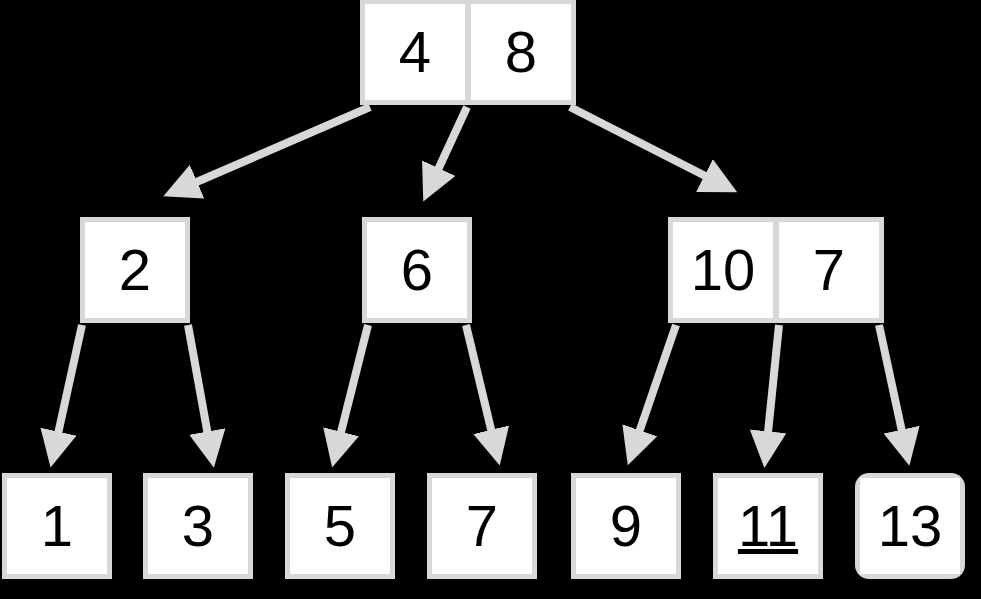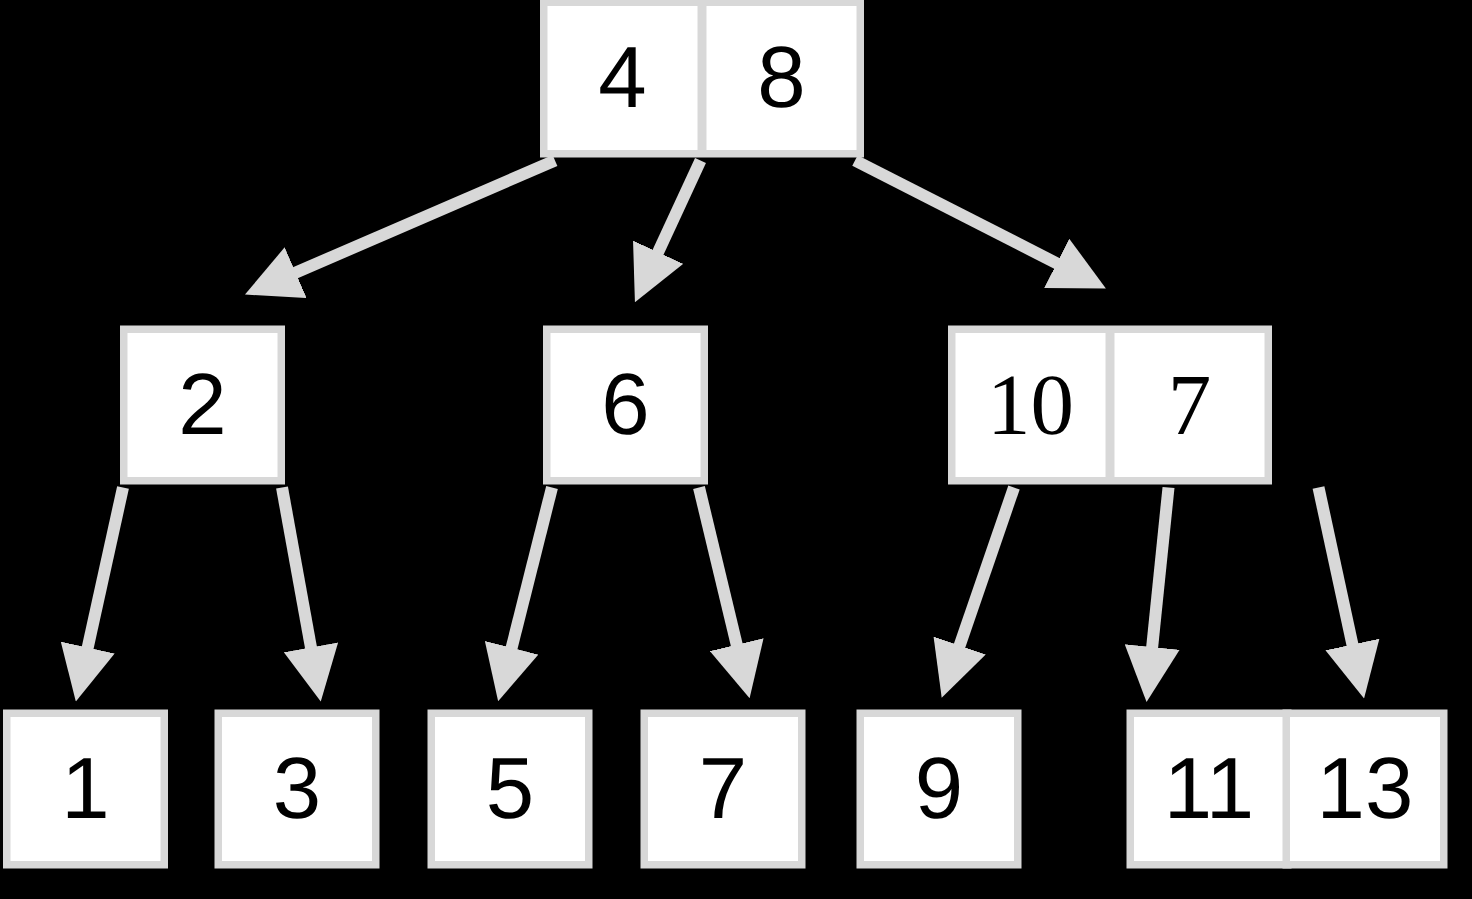--- a/index.html
+++ b/index.html
@@ -44,28 +44,28 @@
     align-items: center;
     justify-content: center;
     font-size: 58px;
     line-height: 1;
     user-select: none;
   }
   
   #node-root   { left: 360px; top: -1px; }
   #node-2      { left: 80px;  top: 217px; }
   #node-6      { left: 362px; top: 217px; }
-  #node-10-12  { left: 632px; top: 217px; font-family: Liberation Serif, serif; }
+  #node-10-12  { left: 668px; top: 217px; }
   #leaf-1  { left: 2px;   top: 473px; }
   #leaf-3  { left: 143px; top: 473px; }
   #leaf-5  { left: 285px; top: 473px; }
   #leaf-7  { left: 427px; top: 473px; }
   #leaf-9  { left: 571px; top: 473px; }
-  #leaf-11 { left: 751px; top: 473px; }
-  #leaf-13 { left: 855px; top: 473px; }
+  #leaf-11 { left: 713px; top: 473px; text-decoration: underline; }
+  #leaf-13 { left: 855px; top: 473px; border-radius: 14px; }
 </style>
 </head>
 <body>
 
 <div id="stage">
 
   <svg id="edges" viewBox="0 0 981 599" xmlns="http://www.w3.org/2000/svg" aria-hidden="true">
     <defs>
       <marker id="arrowhead" markerWidth="4.6" markerHeight="4.6" refX="2.6" refY="2.3" orient="auto" markerUnits="strokeWidth">
         <path d="M0,0 L4.6,2.3 L0,4.6 Z" fill="#d8d8d8"></path>

